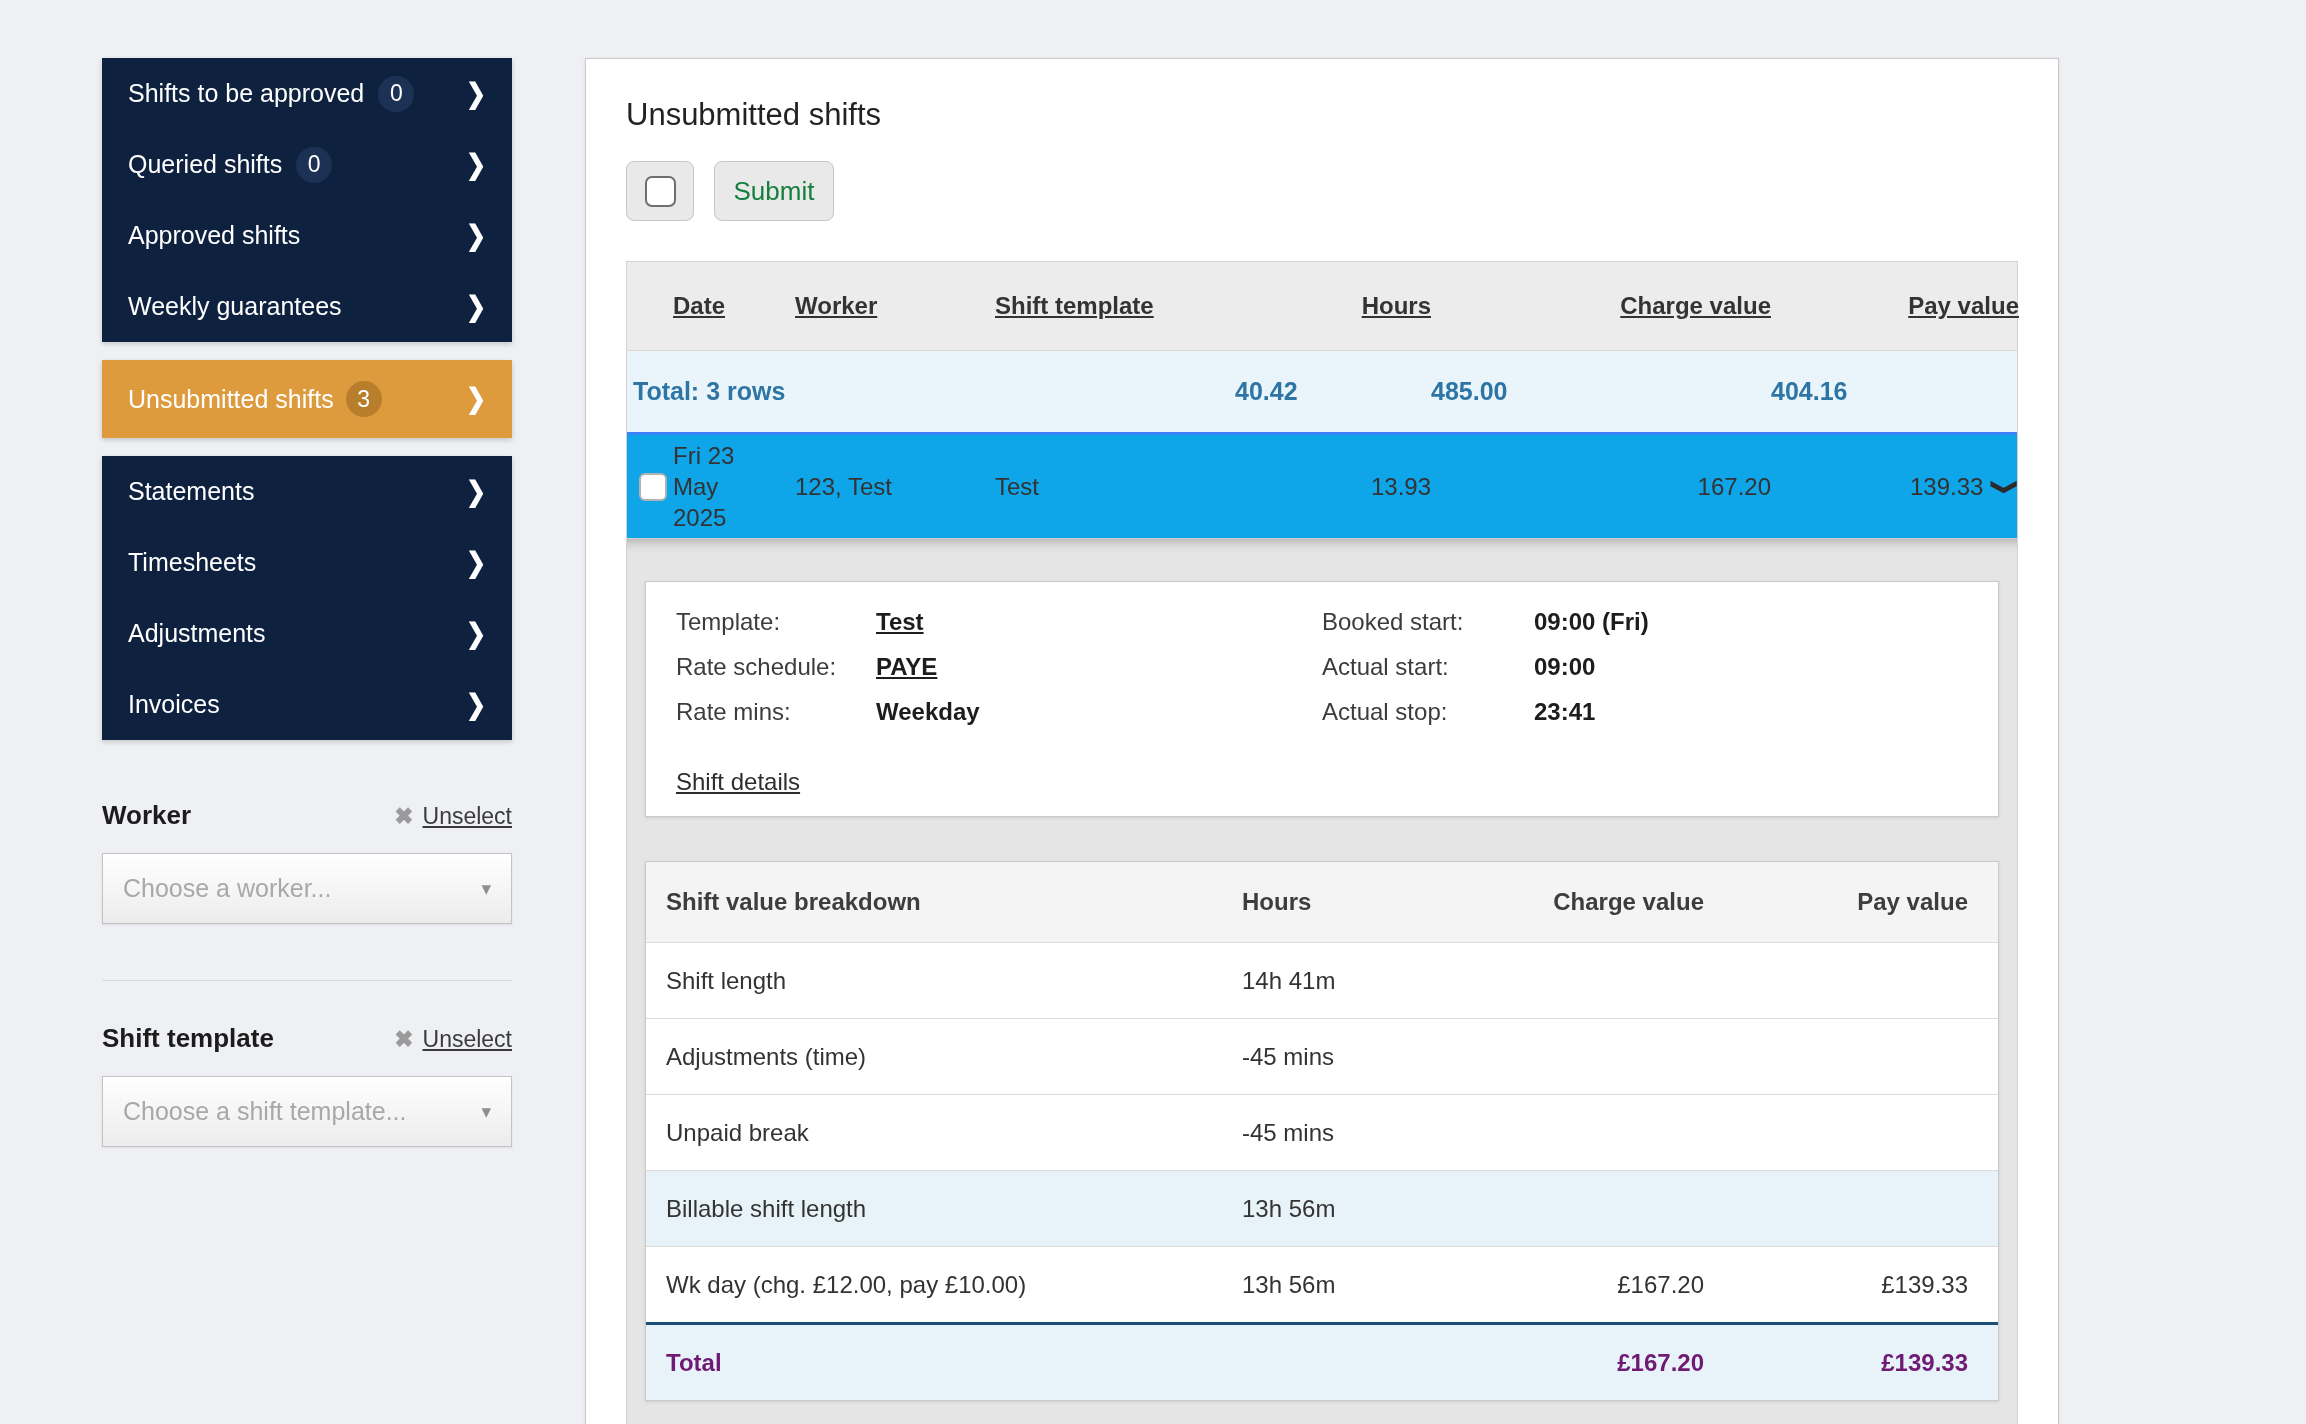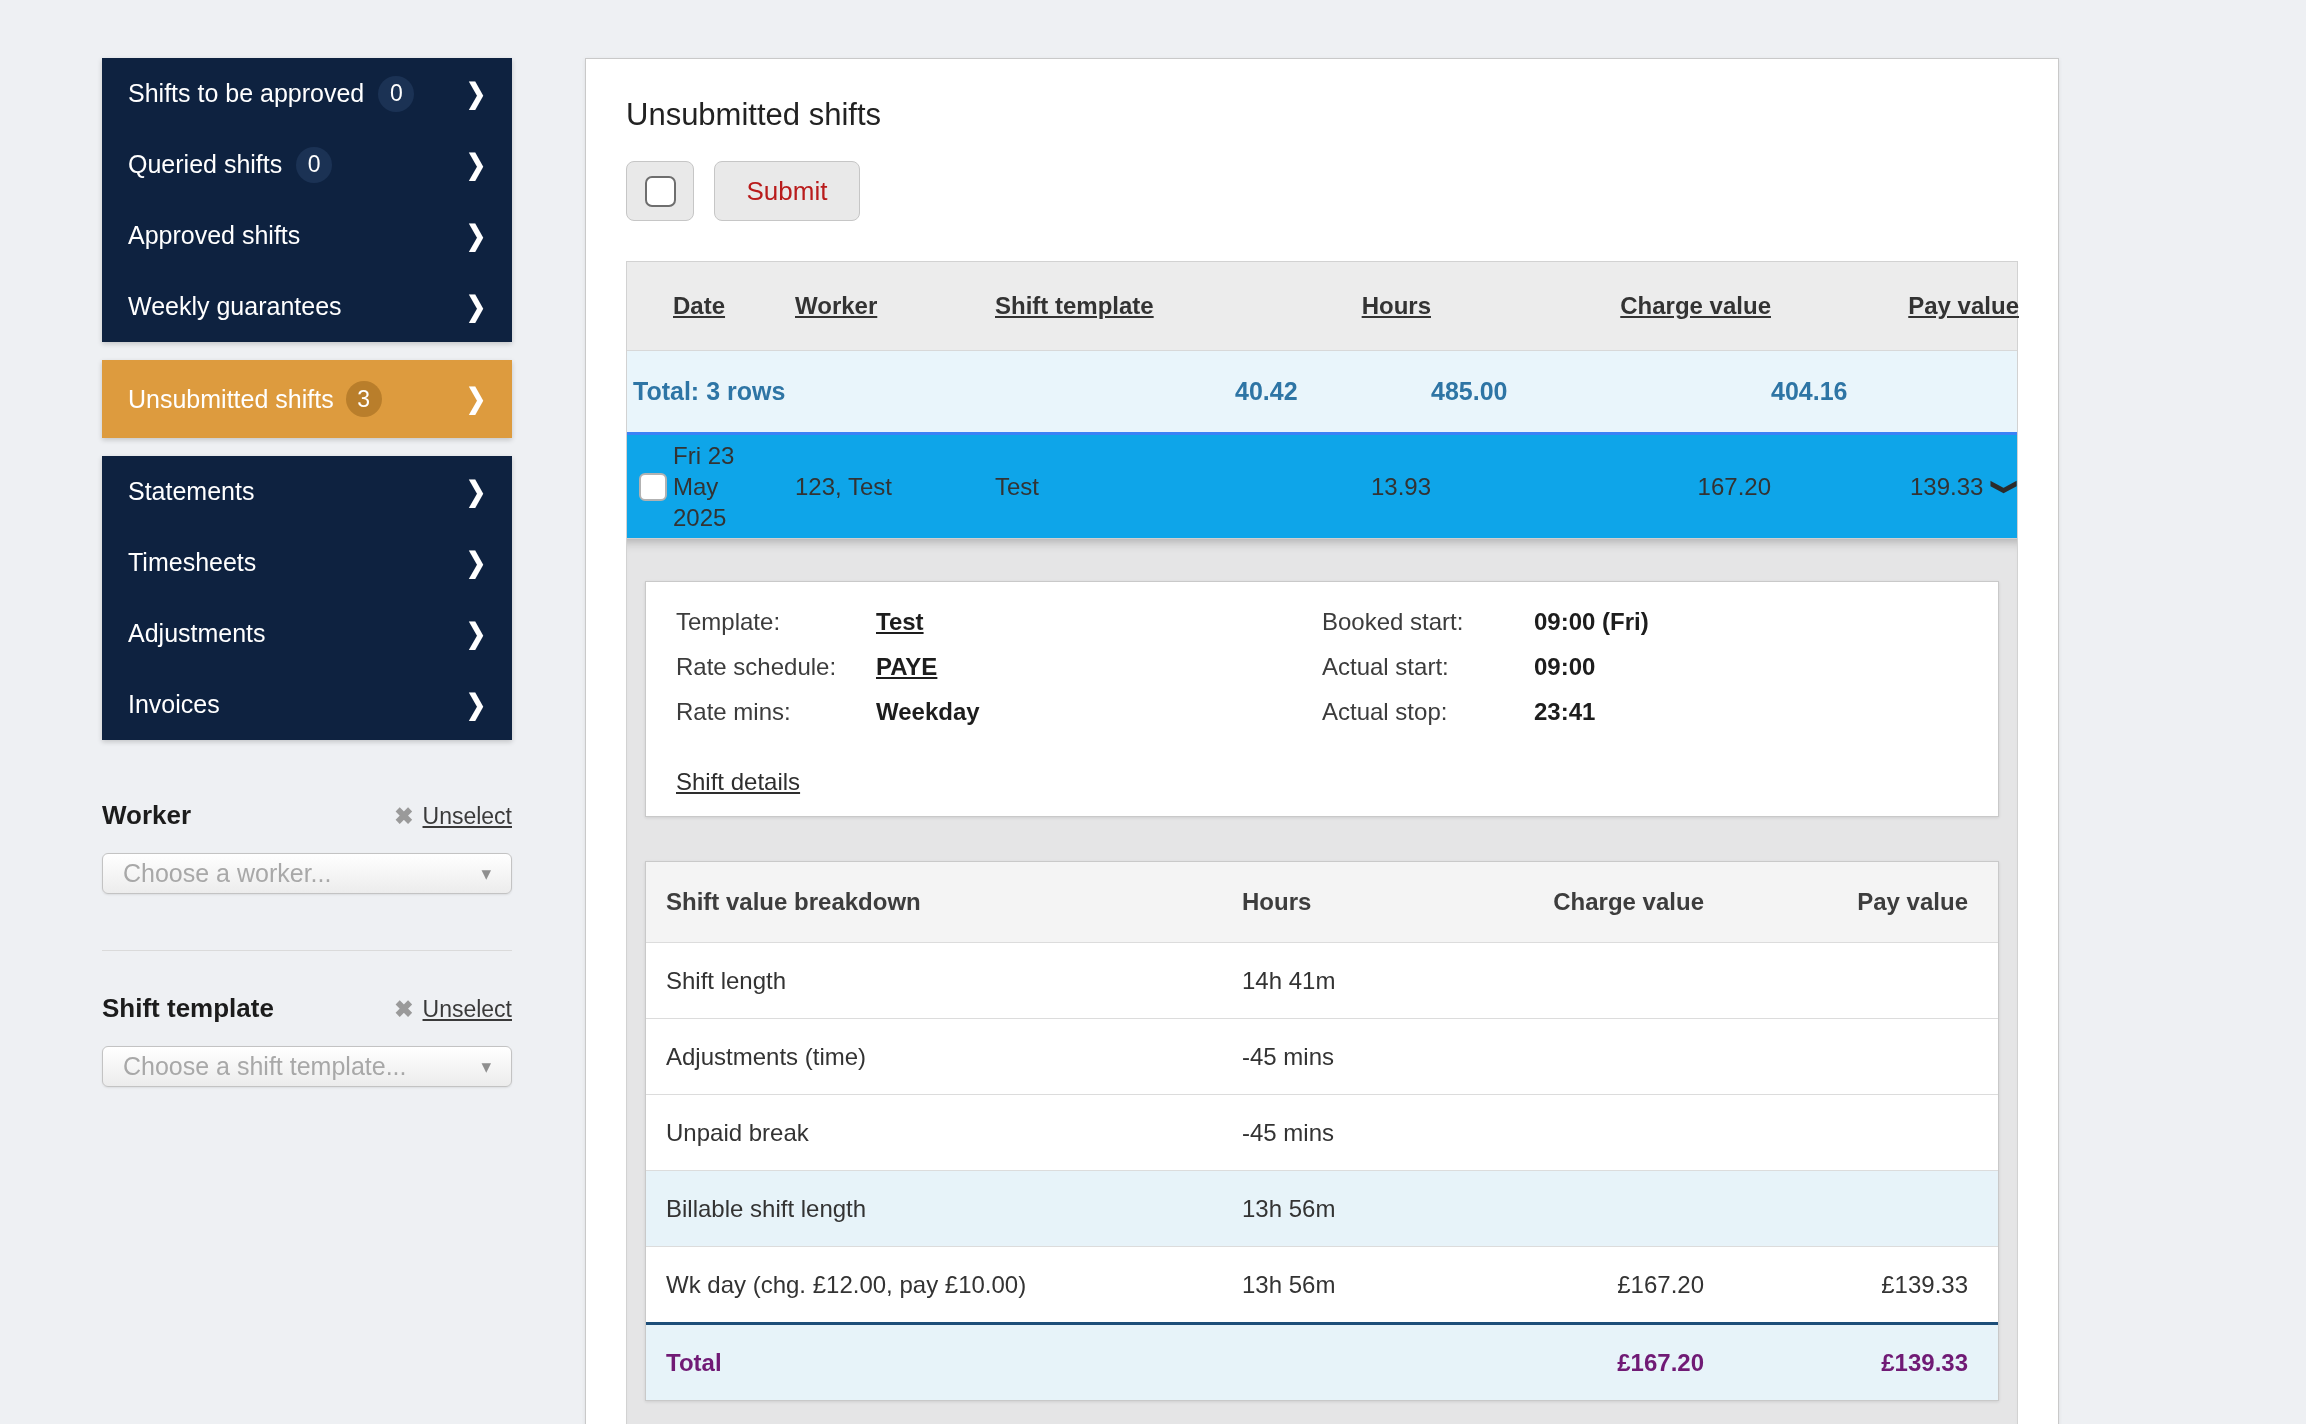--- a/index.html
+++ b/index.html
@@ -41,21 +41,21 @@
   .filters { position:absolute; left:102px; top:800px; width:410px; }
   .filter-head {
     display:flex; align-items:baseline; justify-content:space-between;
     margin-bottom:22px;
   }
   .filter-label { font-size:26px; font-weight:700; color:#1c1c1c; }
   .unselect { display:inline-flex; align-items:center; gap:9px; cursor:pointer; }
   .x-icon { color:#9a9a9a; font-size:23px; font-weight:700; }
   .unselect-text { font-size:23px; color:#3a3a3a; text-decoration:underline; }
   .select-box {
-    height:41px; border:1px solid #c3c3c3; border-radius:6px;
+    height:71px; border:1px solid #c3c3c3; border-radius:0;
     background:linear-gradient(#ffffff,#ececec);
     box-shadow:0 1px 2px rgba(0,0,0,.08);
     display:flex; align-items:center; padding:0 20px;
     cursor:pointer;
   }
   .select-placeholder { font-size:25px; color:#a8a8a8; flex:1; }
   .select-caret { color:#8f8f8f; font-size:19px; }
   .filter-divider { border:none; border-top:1px solid #dadada; margin:56px 0 42px; }
   
   .main-panel {
@@ -65,21 +65,21 @@
     padding:38px 40px 0;
   }
   .page-title { font-size:31px; font-weight:400; color:#222; }
   .toolbar { margin-top:28px; display:flex; gap:20px; }
   .btn {
     height:60px; background:#e9e9e9; border:1px solid #c6c6c6;
     border-radius:8px; display:flex; align-items:center; justify-content:center;
     cursor:pointer;
   }
   .checkbox-btn { width:68px; }
-  .submit-btn { width:146px; font-size:26px; color:#b91c1c; }
+  .submit-btn { width:120px; font-size:26px; color:#15803d; }
   .checkbox {
     width:31px; height:31px; background:#fff;
     border:2px solid #6e6e6e; border-radius:7px;
   }
   
   .shift-table { margin-top:40px; border:1px solid #d2d2d2; border-bottom:none; }
   .tgrid { display:grid; grid-template-columns:46px 122px 200px 240px 196px 340px 248px; align-items:center; }
   .thead { background:#ececec; }
   .th {
     font-size:24px; font-weight:700; color:#333;

